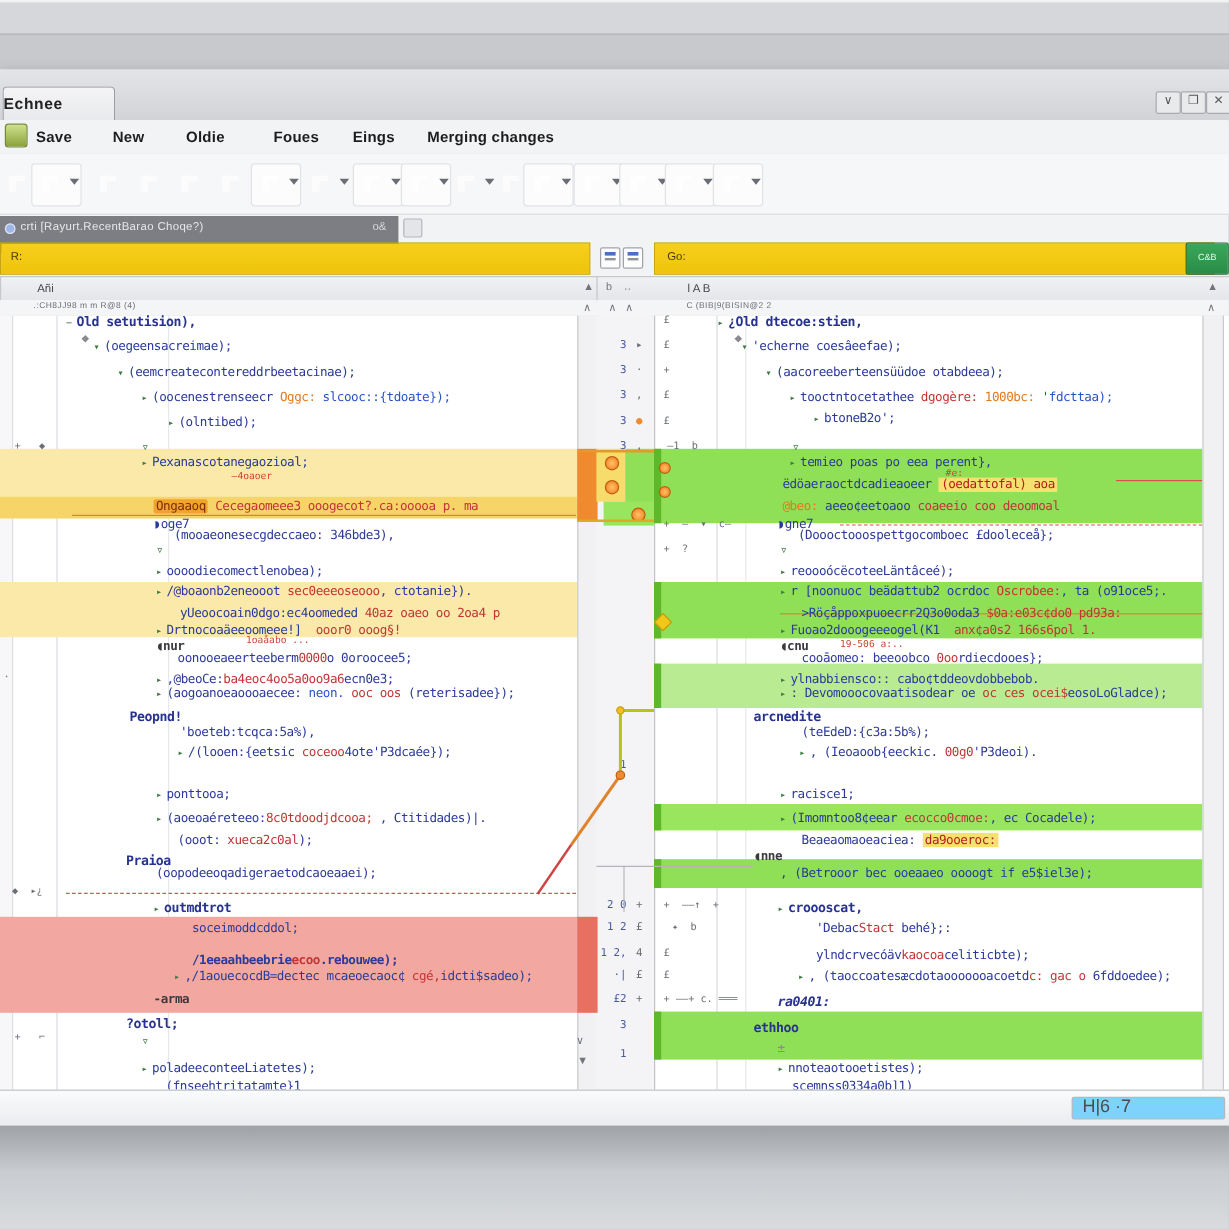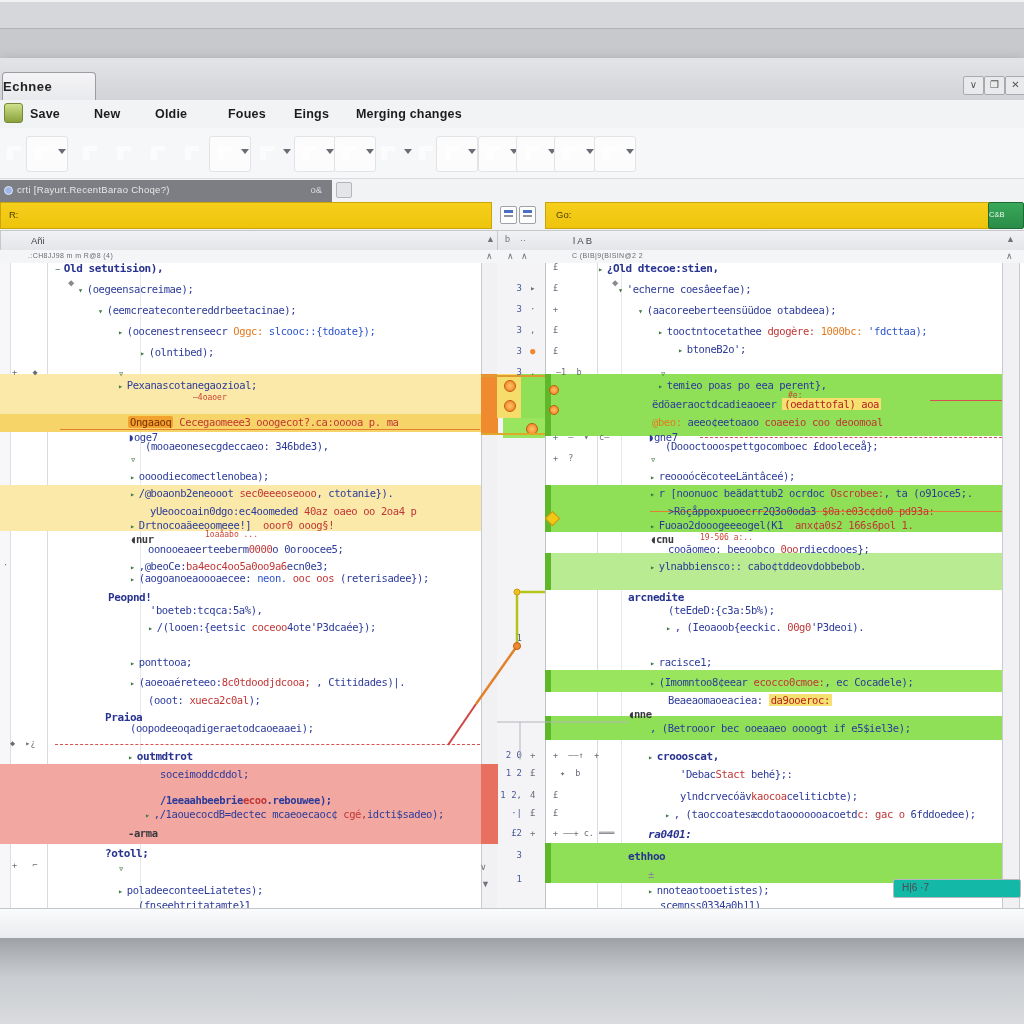--- a/index.html
+++ b/index.html
@@ -22,21 +22,21 @@
   .tbtn-box{top:136px;height:34px;background:#fcfcfd;border:1px solid #e2e3e7;border-radius:3px;}
   .tbtn{top:141px;width:24px;height:24px;border-radius:4px;}
   .tbtn::before{content:"";position:absolute;left:5px;top:5px;width:14px;height:14px;background:rgba(255,255,255,.85);border-radius:2px;mix-blend-mode:screen;opacity:.8;clip-path:polygon(0 0,100% 0,100% 35%,45% 35%,45% 100%,0 100%);}
   .dd{top:149px;width:0;height:0;border-left:4px solid transparent;border-right:4px solid transparent;border-top:5px solid #6a6d74;}
   #pathbar{left:0;top:180px;width:332px;height:31px;background:#7d7e83;color:#e8e8ea;font-size:9.5px;line-height:19px;}
   #pathbar .dot{position:absolute;left:4px;top:6px;width:7px;height:7px;border-radius:50%;background:#9fb6e8;border:1px solid #dfe6f5;}
   #pathbar .txt{position:absolute;left:17px;top:0;letter-spacing:.3px;}
   #pathbar .badge{position:absolute;right:10px;top:0;color:#d8d8dc;}
   #pathbtn{left:336px;top:182px;width:14px;height:14px;background:#e4e5e8;border:1px solid #b4b6bb;border-radius:2px;}
   .filebar{top:202px;height:25px;background:linear-gradient(#f6cf1c,#eec40c);border:1px solid #caa50a;font-size:9.5px;color:#4a3c00;line-height:24px;}
-  #greenbtn{left:988px;top:202px;width:34px;height:25px;background:linear-gradient(#39a85a,#2a8c47);border:1px solid #1f6b36;color:#eaf6ee;font-size:7.5px;line-height:24px;text-align:left;border-radius:2px;}
+  #greenbtn{left:988px;top:202px;width:34px;height:25px;background:linear-gradient(#39a85a,#2a8c47);border:1px solid #1f6b36;color:#eaf6ee;font-size:7.5px;line-height:24px;text-align:center;border-radius:2px;}
   .midicon{top:206px;width:15px;height:16px;background:#fdfdfe;border:1px solid #9fa2a8;border-radius:2px;}
   .midicon::before{content:"";position:absolute;left:3px;top:3px;right:3px;height:3px;background:#4a6fc4;}
   .midicon::after{content:"";position:absolute;left:3px;top:8px;right:3px;height:2px;background:#8d929b;}
   .panehead{top:230px;height:20px;background:linear-gradient(#f0f1f3,#e4e5e9);border:1px solid #c6c8cc;font-size:9.5px;color:#44464c;line-height:19px;}
   .panesub{top:250px;height:13px;background:#f4f5f7;border-bottom:1px solid #d9dadd;font-size:7px;color:#6b6d73;line-height:12px;letter-spacing:.4px;}
   
   #main-bg{left:0;top:263px;width:1024px;height:645px;background:#fff;}
   .vline{width:1px;background:#dadbe0;}
   .scrolltrack{top:263px;width:16px;height:645px;background:#f1f1f4;border-left:1px solid #c9cacf;border-right:1px solid #c9cacf;}
   #gutter-mid{left:497px;top:263px;width:48px;height:645px;background:#f4f4f6;border-right:1px solid #c2c3c8;}
@@ -49,21 +49,21 @@
   .g{color:#8a8a90;} .m{color:#3f7a46;}
   .rs{color:#cc4433;font-size:8px;letter-spacing:0;}
   .rh{color:#b32020;background:#f6e070;padding:0 2px;}
   .oh{color:#7a2f00;background:#f2a22e;border-radius:2px;padding:0 2px;}
   .mk{color:#3f7a46;font-size:8.5px;margin-right:4px;}
   .rule{position:absolute;height:0;}
   .num{position:absolute;font-family:"DejaVu Sans Mono",monospace;font-size:9px;color:#4a5a9a;white-space:pre;}
   .gmark{position:absolute;font-size:8.5px;color:#6a6d76;white-space:pre;font-family:"DejaVu Sans Mono",monospace;}
   .circ{position:absolute;border-radius:50%;background:radial-gradient(#ffc266,#ef7a1a);border:1px solid #c05a10;}
   #statusbar{left:0;top:908px;width:1024px;height:30px;background:linear-gradient(#fafbfc,#e9ebee);border-top:1px solid #c3c5c9;}
-  #statusbadge{left:893px;top:879px;width:118px;height:17px;background:#14b8a6;border:1px solid #b6b8bf;border-radius:2px;font-size:10px;color:#4a4c52;line-height:16px;padding-left:8px;}
+  #statusbadge{left:893px;top:914px;width:118px;height:17px;background:#7dd3fc;border:1px solid #b6b8bf;border-radius:2px;font-size:15px;color:#4a4c52;line-height:16px;padding-left:8px;}
   .arrowglyph{position:absolute;font-size:9px;color:#70737a;}
   svg{position:absolute;pointer-events:none;}
 </style>
 </head>
 <body>
 
 <div id="app">
   <div class="abs" id="band1"></div>
   <div class="abs" id="band2"></div>
   <div class="abs" id="window"></div>
@@ -272,20 +272,21 @@
       <div class="line" style="left: 120px; top: 182px;"><span class="c">(Doooctooospettgocomboec £dooleceå};</span></div>
       <div class="line" style="left: 105px; top: 195px;"><span class="m">▿</span></div>
       <div class="line" style="left: 105px; top: 212px;"><span class="mk">▸</span><span class="c">reoooócëcoteeLäntâceé);</span></div>
       <div class="line" style="left: 105px; top: 229px;"><span class="mk">▸</span><span class="c">r [noonuoc beädattub2 ocrdoc </span><span class="r">Oscrobee:</span><span class="c">, ta (o91oce5;.</span></div>
       <div class="line" style="left: 123px; top: 247px;"><span class="c">&gt;Röçåppoxpuoecrr2Q3o0oda3 </span><span class="r">$0a:e03c¢do0 pd93a:</span></div>
       <div class="line" style="left: 105px; top: 261px;"><span class="mk">▸</span><span class="c">Fuoao2dooogeeeogel(K1</span><span class="r">  anx¢a0s2 166s6pol 1.</span></div>
       <div class="line" style="left: 155px; top: 272px;"><span class="rs">19-506 a:..</span></div>
       <div class="line" style="left: 105px; top: 275px;"><span class="k">◖cnu</span></div>
       <div class="line" style="left: 123px; top: 285px;"><span class="c">cooāomeo: beeoobco </span><span class="r">0oo</span><span class="c">rdiecdooes};</span></div>
       <div class="line" style="left: 105px; top: 302px;"><span class="mk">▸</span><span class="c">ylnabbiensco:: cabo¢tddeovdobbebob.</span></div>
+      <div class="line" style="left: 105px; top: 314px;"><span class="mk">▸</span><span class="c">: Devomooocovaatisodear oe </span><span class="r">oc ces ocei$</span><span class="c">eosoLoGladce);</span></div>
       <div class="line" style="left: 83px; top: 333px;"><span class="cb">arcnedite</span></div>
       <div class="line" style="left: 123px; top: 346px;"><span class="c">(teEdeD:{c3a:5b%);</span></div>
       <div class="line" style="left: 121px; top: 363px;"><span class="mk">▸</span><span class="c">, (Ieoaoob{eeckic. </span><span class="r">00g0</span><span class="c">'P3deoi).</span></div>
       <div class="line" style="left: 105px; top: 398px;"><span class="mk">▸</span><span class="c">racisce1;</span></div>
       <div class="line" style="left: 105px; top: 418px;"><span class="mk">▸</span><span class="c">(Imomntoo8¢eear </span><span class="r">ecocco0cmoe:</span><span class="c">, ec Cocadele);</span></div>
       <div class="line" style="left: 123px; top: 436px;"><span class="c">Beaeaomaoeaciea: </span><span class="rh">da9ooeroc:</span></div>
       <div class="line" style="left: 83px; top: 450px;"><span class="k">◖nne</span></div>
       <div class="line" style="left: 105px; top: 464px;"><span class="c">, (Betrooor bec ooeaaeo oooogt if e5$iel3e);</span></div>
       <div class="line" style="left: 103px; top: 492px;"><span class="mk">▸</span><span class="cb">croooscat,</span></div>
       <div class="line" style="left: 135px; top: 510px;"><span class="c">'Debac</span><span class="r">Stact</span><span class="c"> behé};:</span></div>

